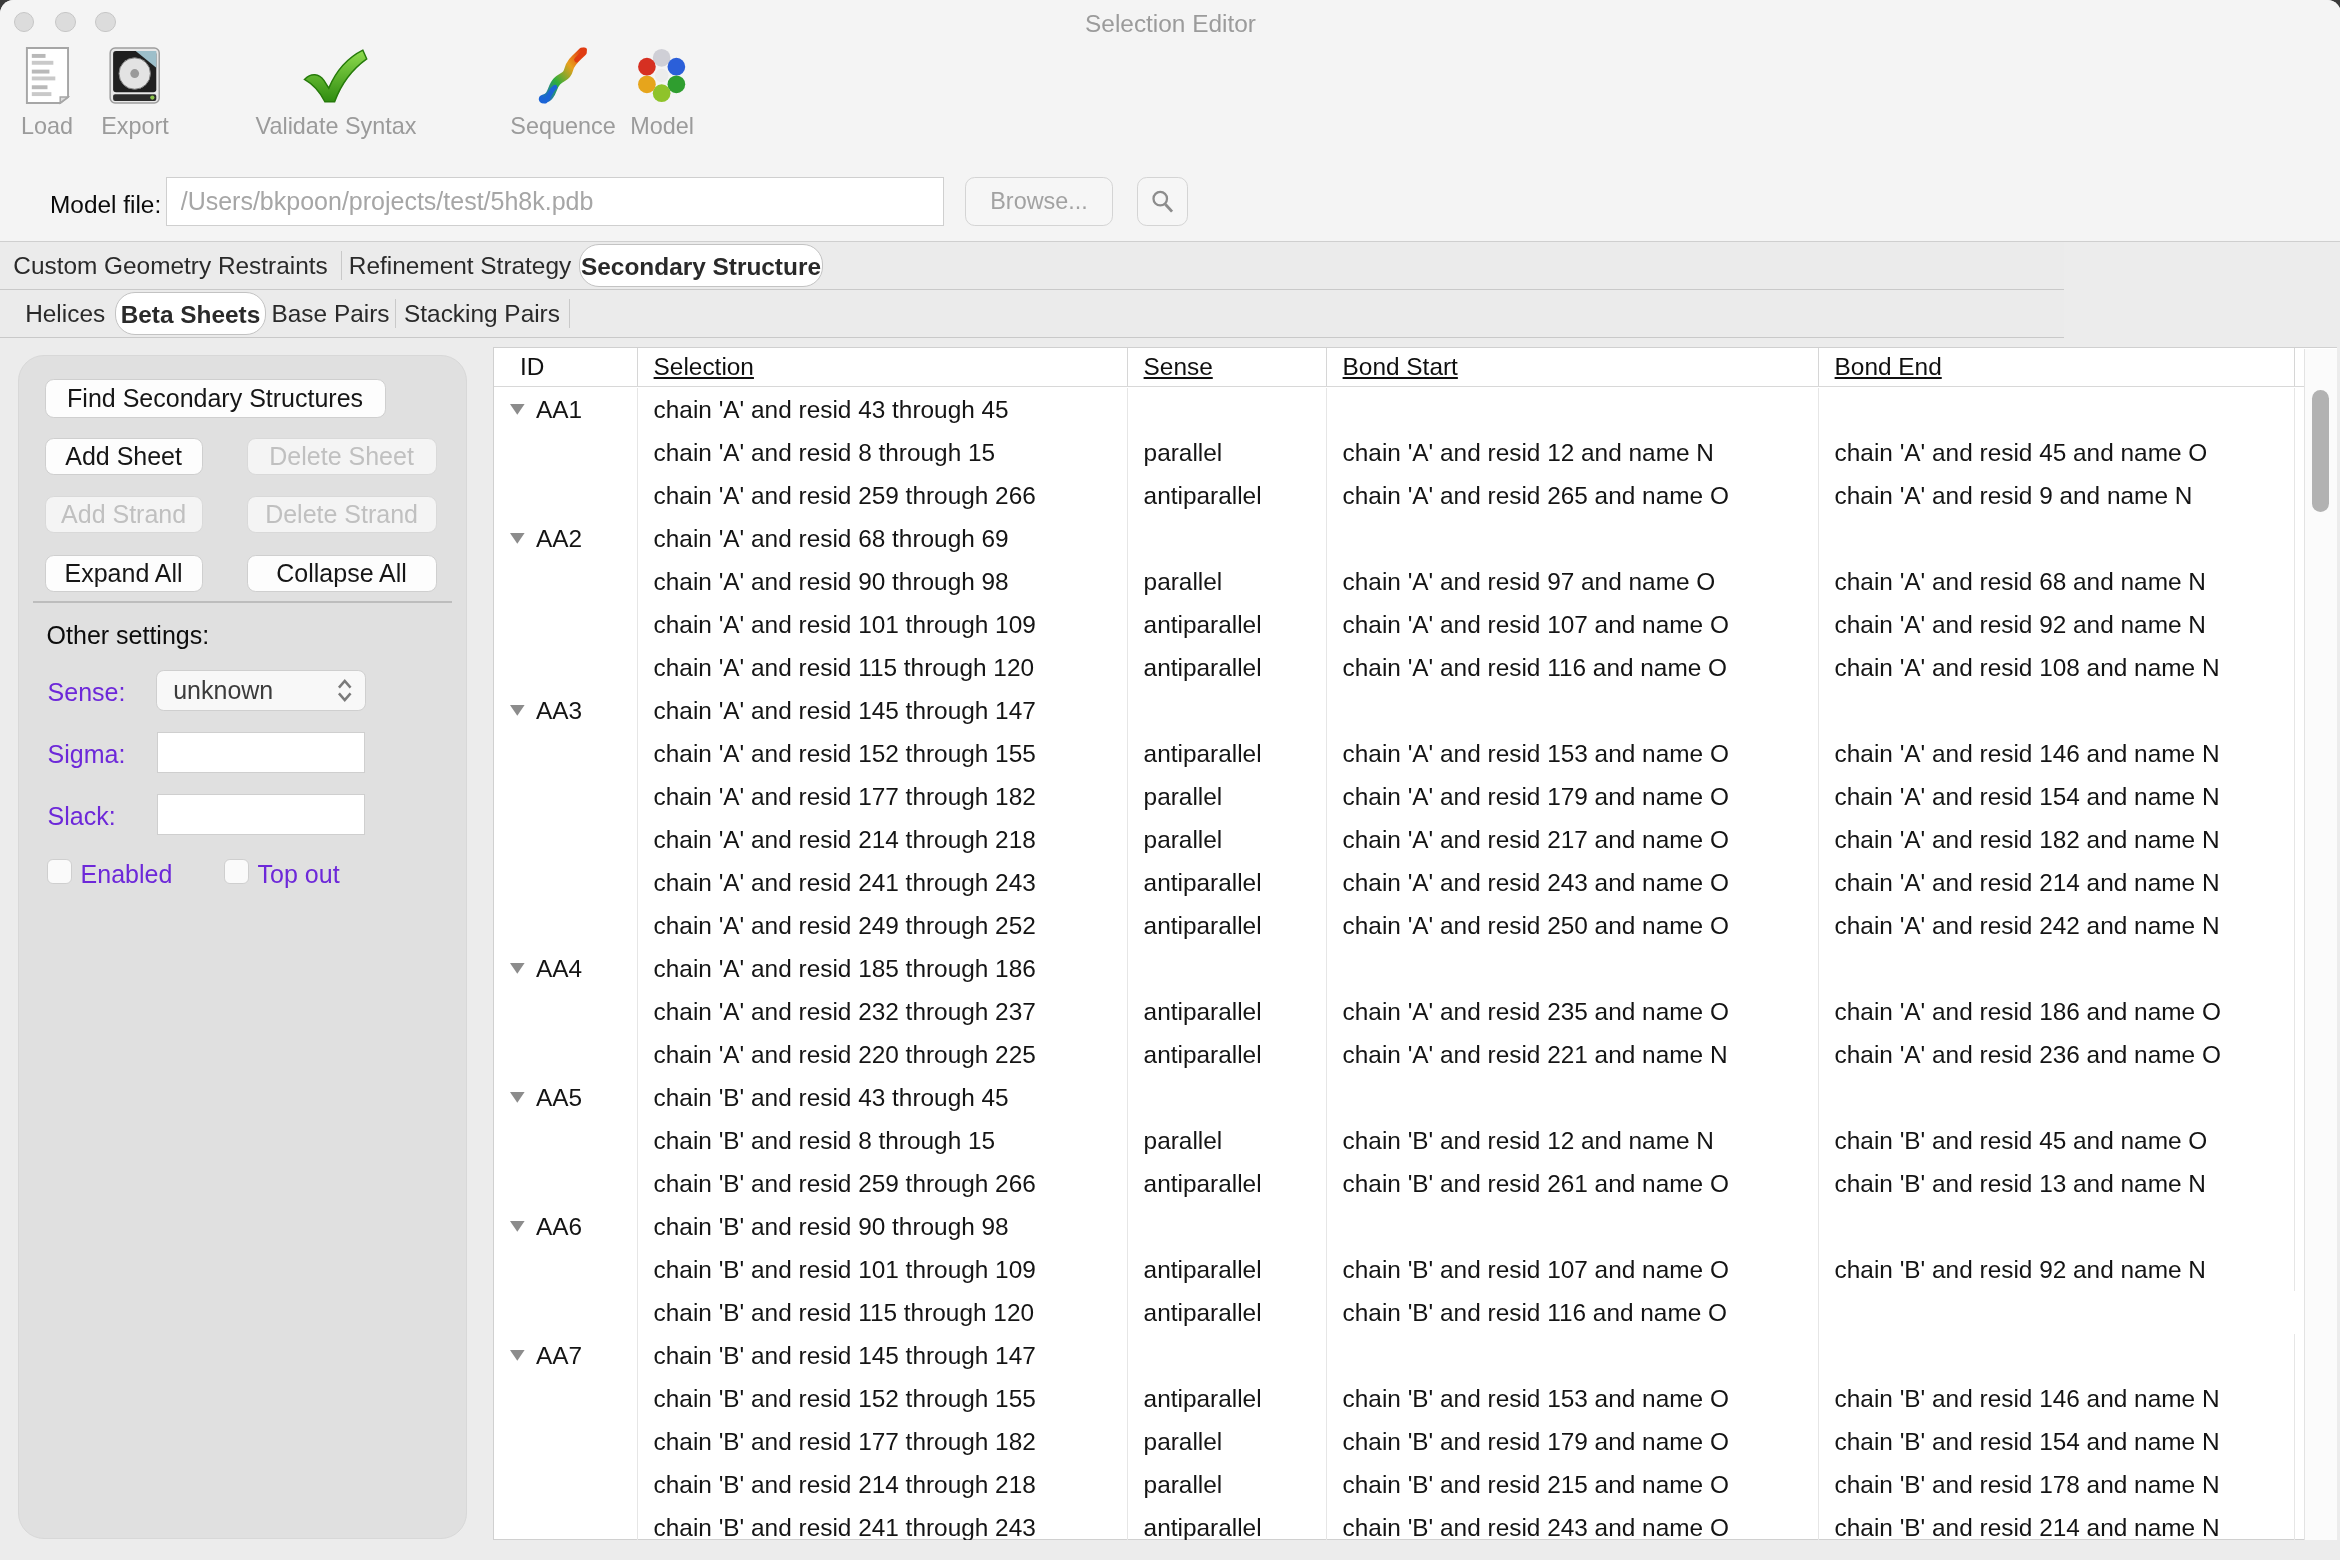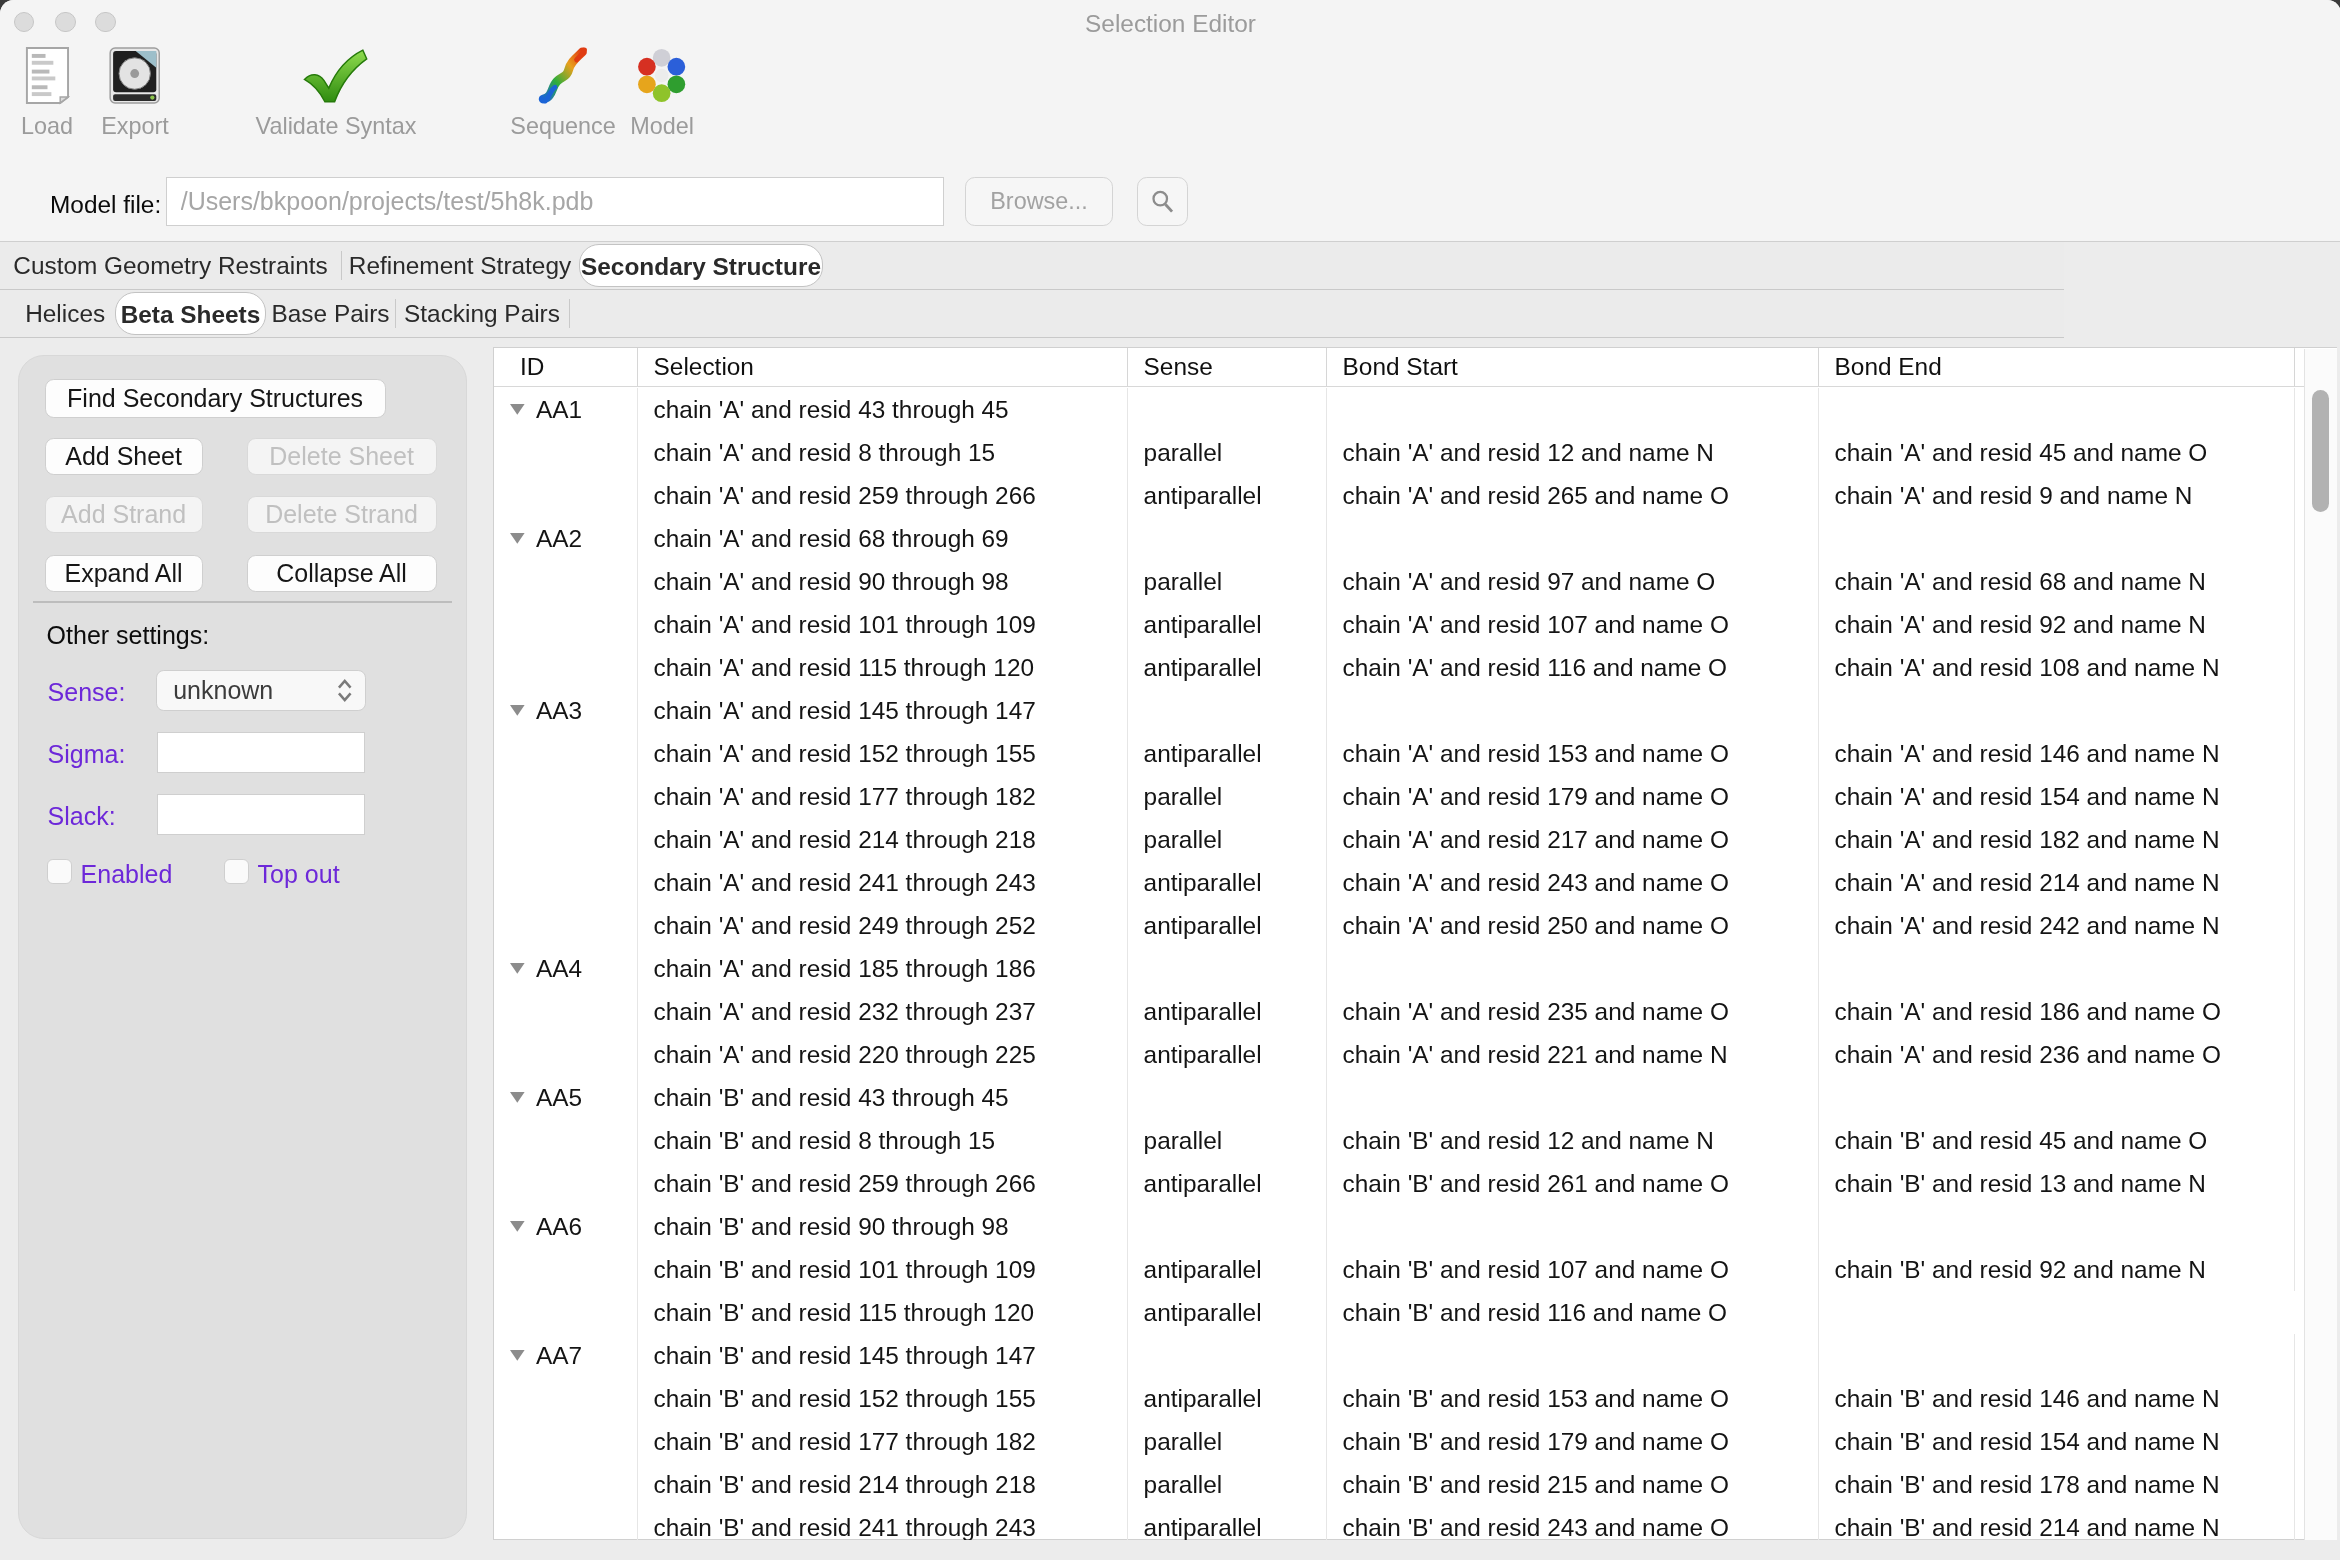--- a/index.html
+++ b/index.html
@@ -38,21 +38,21 @@
   .glabel{position:absolute;font-size:25px;color:#6d28d9;}
   .dropdown{position:absolute;left:137px;top:314px;width:210px;height:41px;box-sizing:border-box;background:#f8f8f8;border:1px solid #cfcfcf;border-radius:7.8px;display:flex;align-items:center;}
   .dropdown .dtext{flex:1;padding-left:16.6px;font-size:25px;color:#3c3c3c;}
   .sfield{position:absolute;left:138px;width:208px;height:41px;box-sizing:border-box;background:#fff;border:1px solid #cfcfcf;font-family:"Liberation Sans",sans-serif;font-size:24.4px;padding:0 9.8px;outline:none;}
   .cbox{position:absolute;width:25px;height:25px;box-sizing:border-box;background:#fafafa;border:1px solid #cfcfcf;border-radius:5.9px;}
 
   
   .table{position:absolute;left:493px;top:347px;width:1844px;height:1193px;background:#fff;border:1px solid #d0d0d0;border-right:none;box-sizing:border-box;}
   .thead{display:grid;grid-template-columns:143px 490px 199px 492px 476px 45px;height:39px;border-bottom:1px solid #d8d8d8;box-sizing:border-box;background:#fff;}
   .thead .hcell{font-size:24.4px;font-weight:500;color:#101010;line-height:38px;padding-left:15.6px;box-sizing:border-box;white-space:nowrap;overflow:hidden;}
-  .thead .hcell+.hcell{border-left:1px solid #d6d6d6;}
+  .thead .hcell+.hcell{border-left:1px solid #d6d6d6;text-decoration:underline;}
   .thead .hcell.first{padding-left:26px;}
   .tbody{position:absolute;left:0;top:40px;width:1842px;height:1152px;overflow:hidden;}
   .trow{display:grid;grid-template-columns:143px 490px 199px 492px 476px 45px;height:43px;}
   .trow .cell{font-size:24.4px;color:#141414;line-height:43px;padding-left:15.6px;box-sizing:border-box;white-space:nowrap;overflow:hidden;}
   .trow .cell+.cell{border-left:1px solid #e6e6e6;}
   .trow .cell.id{padding-left:14.6px;display:flex;align-items:center;gap:10.7px;}
   .tri{width:16.6px;height:12.7px;flex:0 0 16.6px;}
   .vscroll{position:absolute;right:0;top:1px;width:33px;height:1191px;background:#fbfbfb;border-left:1px solid #e3e3e3;box-sizing:border-box;}
   .thumb{position:absolute;left:6.8px;top:41px;width:17.6px;height:122px;border-radius:8.8px;background:#b2b2b2;}
 </style>

